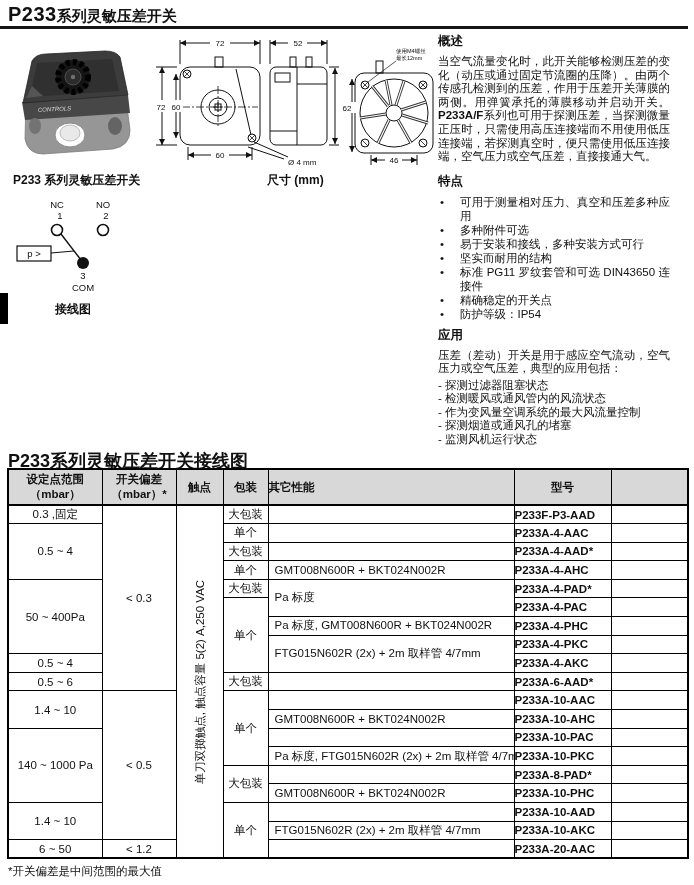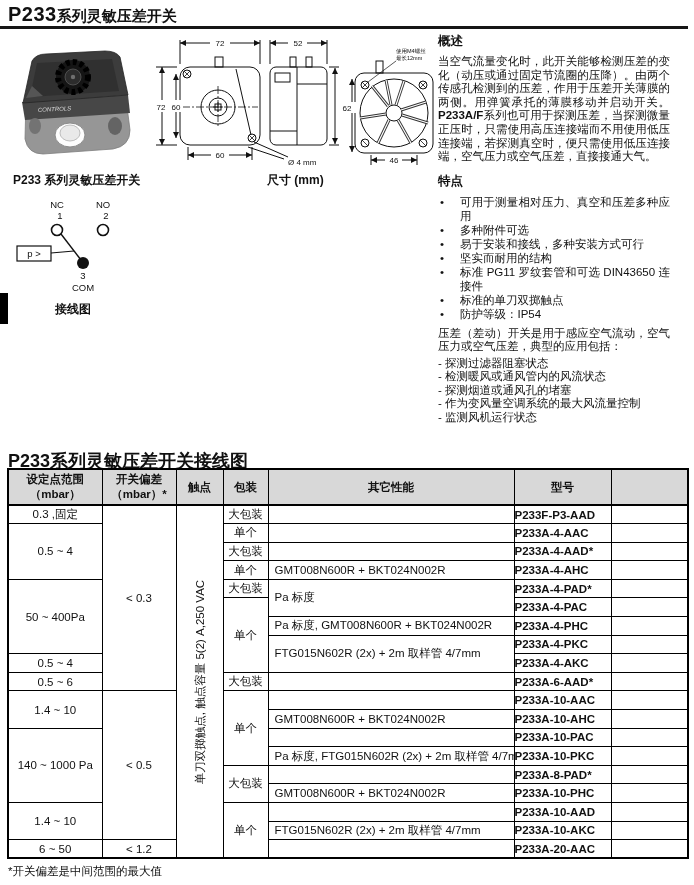--- a/index.html
+++ b/index.html
@@ -24,21 +24,21 @@
   .app-list{margin:0;}
   .app-item{font-size:11.5px;line-height:13.4px;white-space:nowrap;}
   #apps-intro{margin-bottom:3px !important;}
   
   #tbl-title{position:absolute;left:8px;top:449px;font-size:18px;font-weight:bold;}
   #sel-table{position:absolute;left:7px;top:468px;border-collapse:collapse;table-layout:fixed;
              width:680px;border:2px solid #000;}
   #sel-table th,#sel-table td{border:1px solid #000;padding:0;font-size:11.5px;overflow:hidden;}
   #sel-table thead tr{height:36px;border-radius:18px;}
   #sel-table th{background:#d8d8d8;font-weight:bold;text-align:center;vertical-align:middle;border-bottom:2px solid #000;}
-  #sel-table th.perf-h{text-align:center;padding-left:0;}
+  #sel-table th.perf-h{text-align:left;padding-left:0;}
   #sel-table tbody tr{height:18.6px;}
   #sel-table td{vertical-align:middle;text-align:center;background:#fff;}
   #sel-table td.col-perf{text-align:left;padding-left:6px;white-space:nowrap;}
   #sel-table td.col-model{text-align:left;padding-left:0;font-weight:bold;white-space:nowrap;}
   #sel-table td.col-contact{position:relative;}
   #sel-table .vtext{position:absolute;left:50%;top:50%;transform:translate(-50%,-50%) rotate(-90deg);
                     white-space:nowrap;font-size:11.5px;}
   #footnote{position:absolute;left:8px;top:864px;font-size:11.5px;}
   
   svg{position:absolute;}
@@ -217,29 +217,30 @@
   <div id="rightcol">
     <h3>概述</h3>
     <p><span>当空气流量变化时，此开关能够检测压差的变化（动压或通过固定节流圈的压降）。由两个传感孔检测到的压差，作用于压差开关薄膜的两侧。用弹簧承托的薄膜移动并启动开关。</span><span class="bold-inline">P233A/F</span><span>系列也可用于探测压差，当探测微量正压时，只需使用高压连接端而不用使用低压连接端，若探测真空时，便只需使用低压连接端，空气压力或空气压差，直接接通大气。</span></p>
     <h3>特点</h3>
     <div class="feat-list">
         <div class="feat-item">可用于测量相对压力、真空和压差多种应用</div>
         <div class="feat-item">多种附件可选</div>
         <div class="feat-item">易于安装和接线，多种安装方式可行</div>
         <div class="feat-item">坚实而耐用的结构</div>
         <div class="feat-item">标准 PG11 罗纹套管和可选 DIN43650 连接件</div>
-        <div class="feat-item">标准的单刀双掷触点</div>
+        <div class="feat-item">精确稳定的开关点</div>
         <div class="feat-item">防护等级：IP54</div>
       </div>
+    <h3>应用</h3>
     <p id="apps-intro">压差（差动）开关是用于感应空气流动，空气压力或空气压差，典型的应用包括：</p>
     <div class="app-list">
         <div class="app-item">- 探测过滤器阻塞状态</div>
         <div class="app-item">- 检测暖风或通风管内的风流状态</div>
+        <div class="app-item">- 作为变风量空调系统的最大风流量控制</div>
         <div class="app-item">- 探测烟道或通风孔的堵塞</div>
-        <div class="app-item">- 作为变风量空调系统的最大风流量控制</div>
         <div class="app-item">- 监测风机运行状态</div>
       </div>
   </div>
 
   <div id="tbl-title">P233系列灵敏压差开关接线图</div>
   <table id="sel-table">
     <colgroup>
       <col style="width:94px">
         <col style="width:74px">
         <col style="width:47px">

